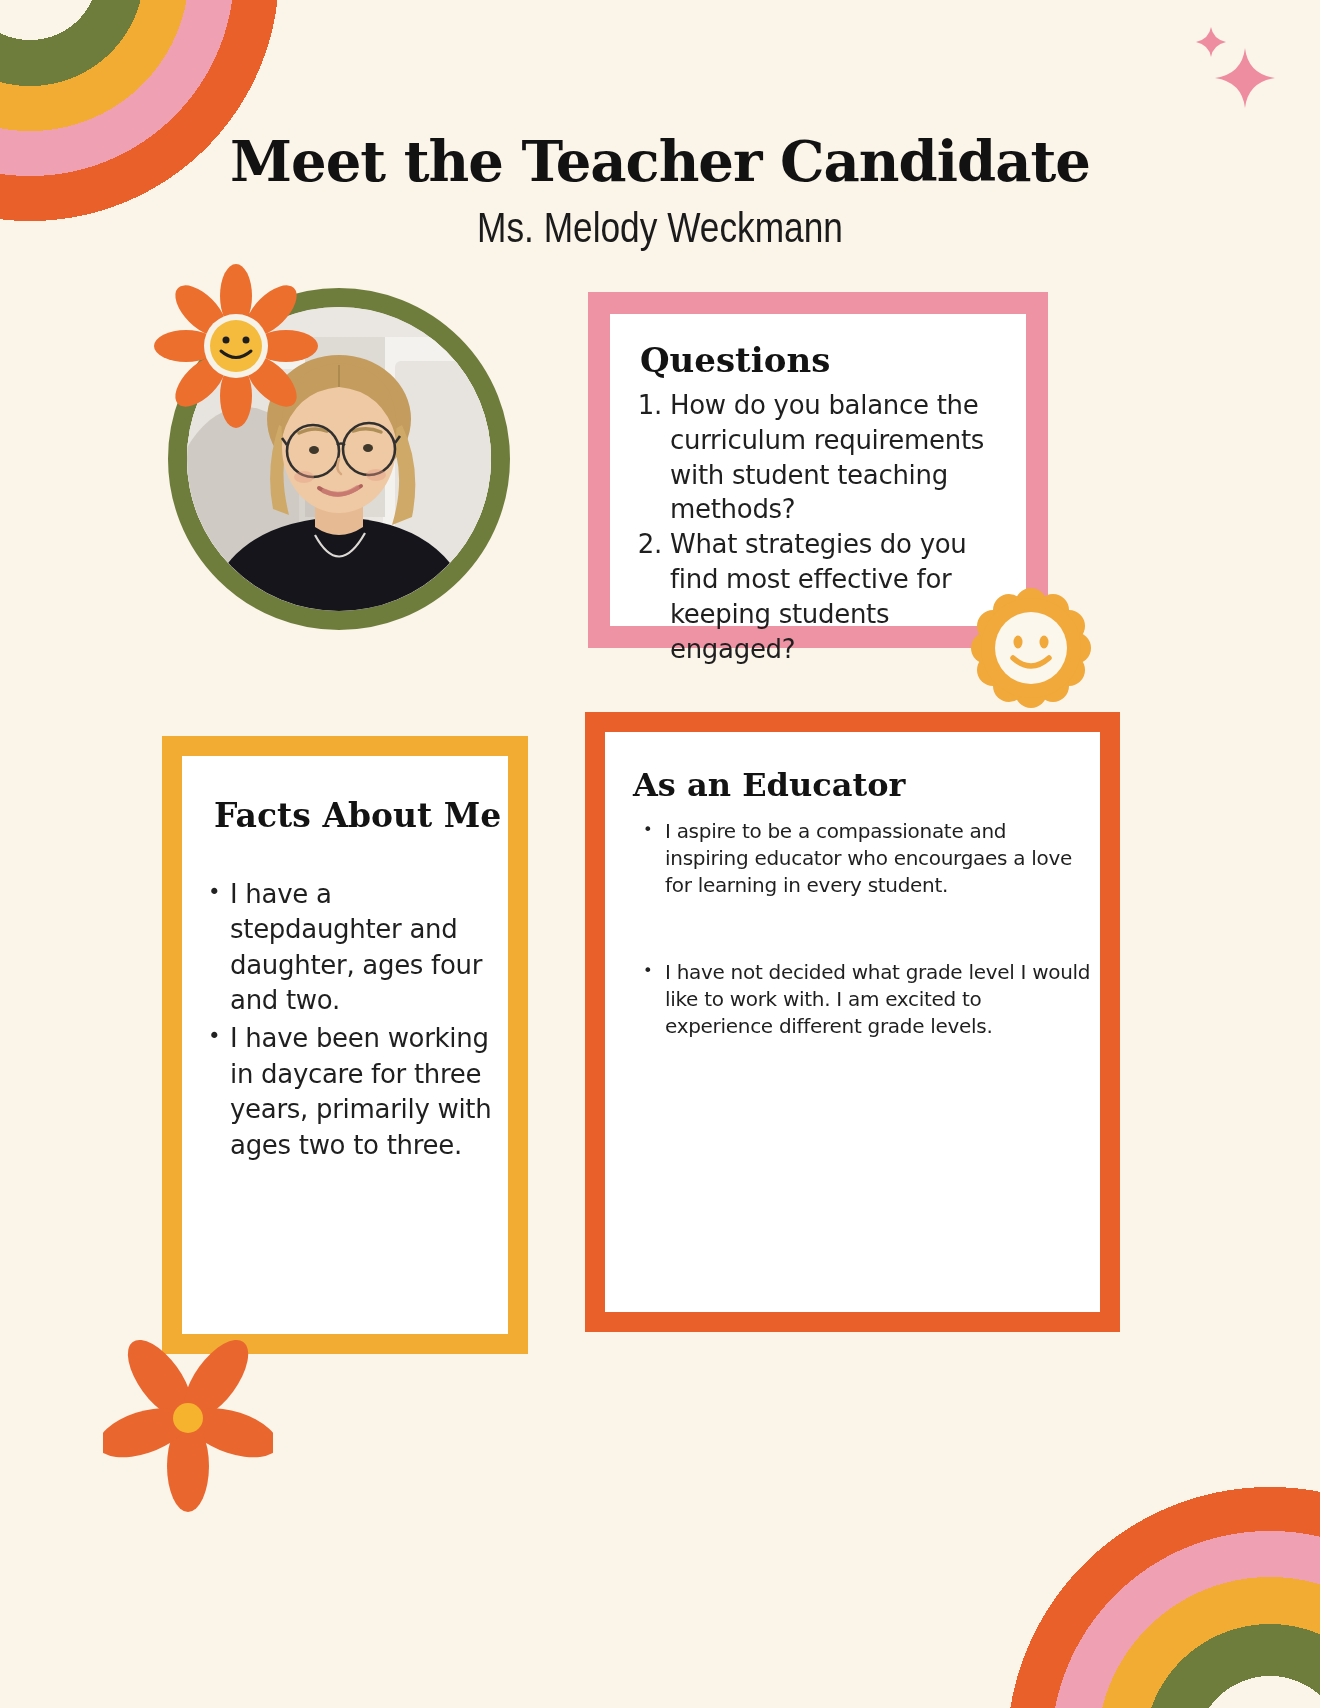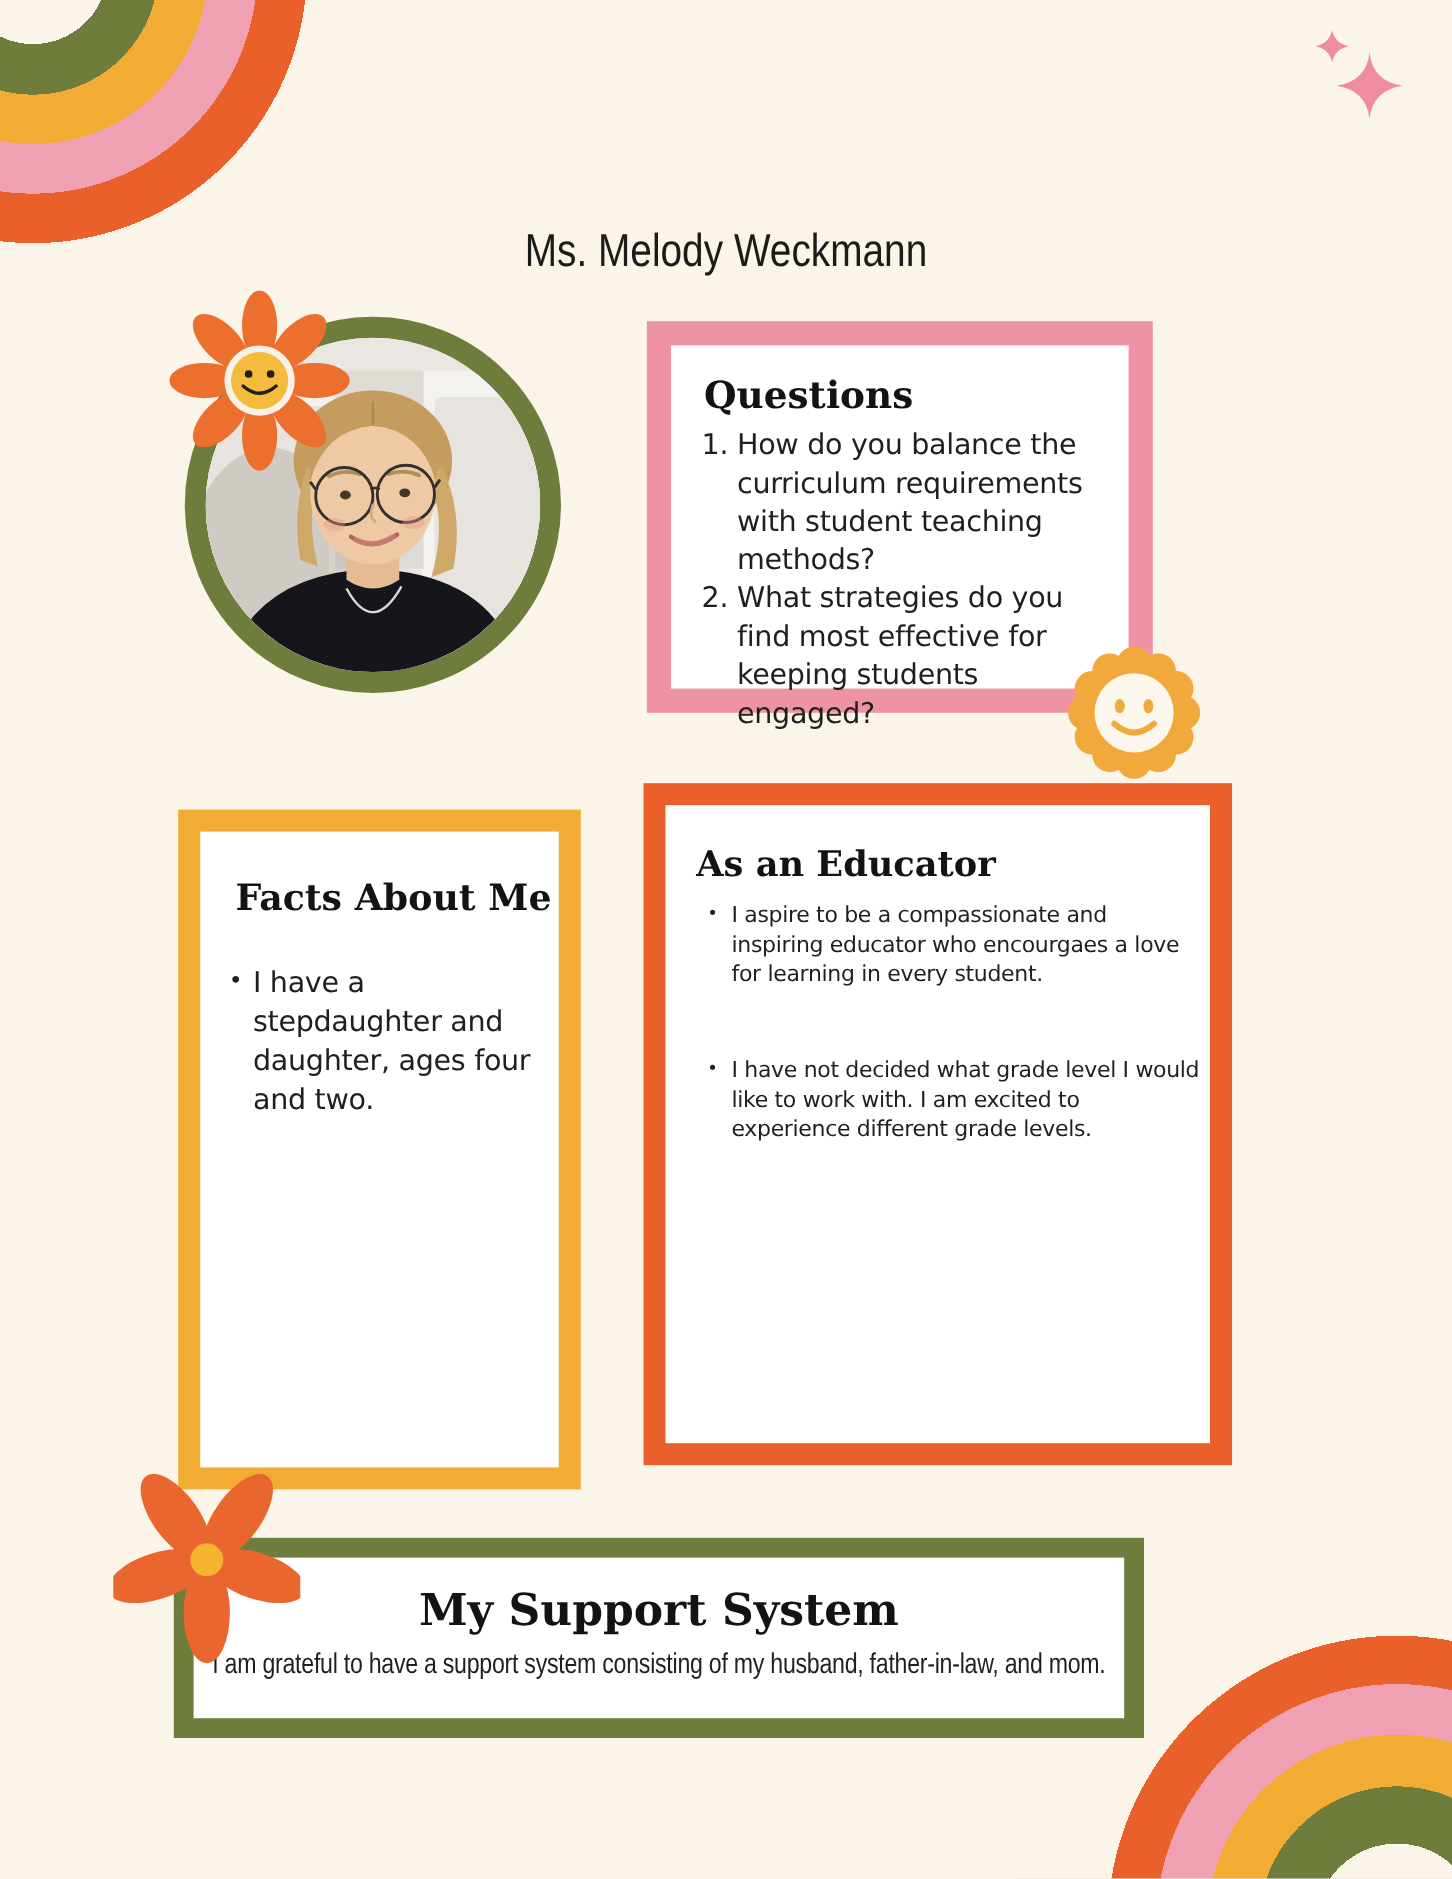--- a/index.html
+++ b/index.html
@@ -113,20 +113,21 @@
 
 <div class="poster">
 
   <div class="rainbow tl"></div>
 
   <svg class="sparkle" viewBox="0 0 110 100" aria-hidden="true">
     <path d="M26,5 Q28,17 41,20 Q28,23 26,35 Q24,23 11,20 Q24,17 26,5 Z" fill="#ef8da0"></path>
     <path d="M60,26 Q63,52 90,56 Q63,60 60,86 Q57,60 30,56 Q57,52 60,26 Z" fill="#ef8da0"></path>
   </svg>
 
+  <h1 class="title">Meet the Teacher Candidate</h1>
   <h2 class="subtitle">Ms. Melody Weckmann</h2>
 
   <div class="photo-ring">
     <svg viewBox="0 0 304 304" aria-hidden="true">
       <rect width="304" height="304" fill="#eae7e3"></rect>
       <rect x="-20" y="40" width="150" height="264" fill="#f4f2ef"></rect>
       <rect x="-6" y="62" width="118" height="242" rx="8" fill="#e7e4df"></rect>
       <rect x="196" y="30" width="130" height="274" fill="#f4f2ef"></rect>
       <rect x="208" y="54" width="100" height="250" rx="6" fill="#e7e4df"></rect>
       <rect x="118" y="30" width="80" height="180" fill="#dedad4"></rect>
@@ -204,35 +205,32 @@
     <circle cx="68" cy="68" r="36" fill="#fcf7ec"></circle>
     <ellipse cx="55" cy="62" rx="4.5" ry="6.5" fill="#f0a93a"></ellipse>
     <ellipse cx="81" cy="62" rx="4.5" ry="6.5" fill="#f0a93a"></ellipse>
     <path d="M50,78 Q68,94 86,78" stroke="#f0a93a" stroke-width="5.5" fill="none" stroke-linecap="round"></path>
   </svg>
 
   <section class="card facts">
     <h3>Facts About Me</h3>
     <ul>
       <li>I have a stepdaughter and daughter, ages four and two.</li>
+      <li>I have been working in daycare for three years, primarily with ages two to three.</li>
     </ul>
   </section>
 
   <section class="card educator">
     <h3>As an Educator</h3>
     <ul>
       <li>I aspire to be a compassionate and inspiring educator who encourgaes a love for learning in every student.</li>
       <li>I have not decided what grade level I would like to work with. I am excited to experience different grade levels.</li>
     </ul>
   </section>
 
-  <section class="card support">
-    <h3>My Support System</h3>
-    <p>I am grateful to have a support system consisting of my husband, father-in-law, and mom.</p>
-  </section>
 
   <svg class="daisy" viewBox="0 0 170 200" aria-hidden="true">
     <g fill="#e9662e">
       <ellipse cx="85" cy="52" rx="21" ry="46" transform="rotate(-36,85,100)"></ellipse>
       <ellipse cx="85" cy="52" rx="21" ry="46" transform="rotate(36,85,100)"></ellipse>
       <ellipse cx="85" cy="52" rx="21" ry="46" transform="rotate(108,85,100)"></ellipse>
       <ellipse cx="85" cy="52" rx="21" ry="46" transform="rotate(180,85,100)"></ellipse>
       <ellipse cx="85" cy="52" rx="21" ry="46" transform="rotate(252,85,100)"></ellipse>
     </g>
     <circle cx="85" cy="100" r="15" fill="#f5b32e"></circle>

